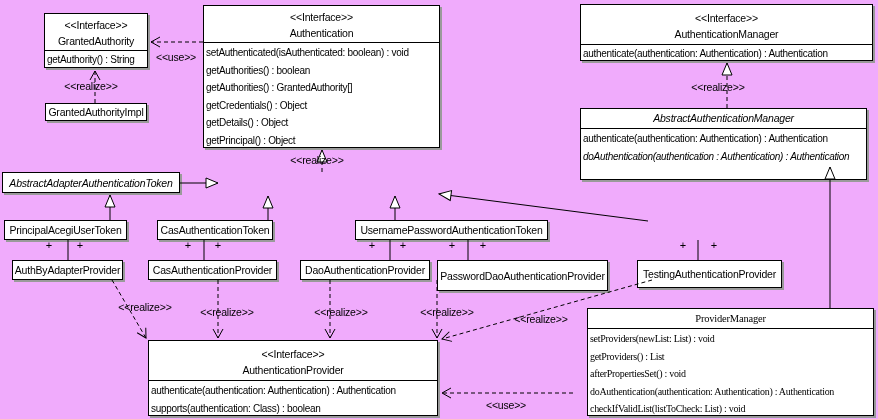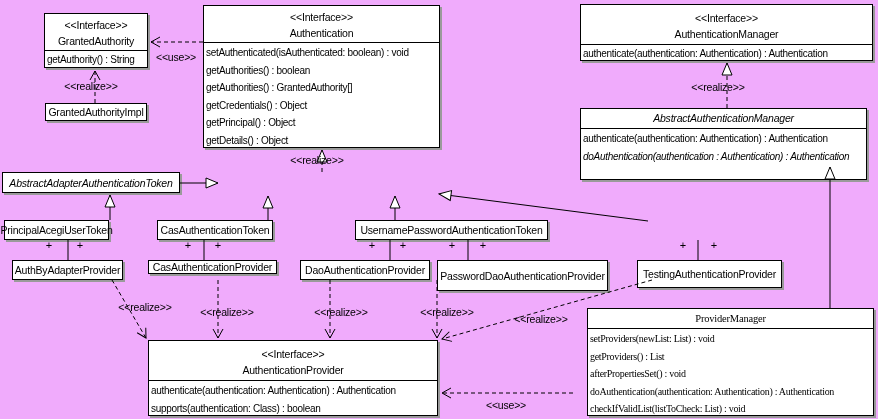--- a/index.html
+++ b/index.html
@@ -54,22 +54,22 @@
   <div class="box" style="left:203px;top:5px;width:237px;height:143px;">
     <div class="hdr" style="height:36px;">
       <div class="stereo">&lt;&lt;Interface&gt;&gt;</div>
       <div class="cname">Authentication</div>
     </div>
     <div class="methods lh176">
       <div class="m">setAuthenticated(isAuthenticated: boolean) : void</div>
       <div class="m">getAuthorities() : boolean</div>
       <div class="m">getAuthorities() : GrantedAuthority[]</div>
       <div class="m">getCredentials() : Object</div>
+      <div class="m">getDetails() : Object</div>
       <div class="m">getPrincipal() : Object</div>
-      <div class="m">getDetails() : Object</div>
     </div>
   </div>
 
   <div class="box" style="left:580px;top:4px;width:293px;height:57px;">
     <div class="hdr" style="height:39px;">
       <div class="stereo" style="padding-top:5px;">&lt;&lt;Interface&gt;&gt;</div>
       <div class="cname">AuthenticationManager</div>
     </div>
     <div class="methods lh16">
       <div class="m">authenticate(authentication: Authentication) : Authentication</div>
@@ -84,41 +84,41 @@
       <div class="m">authenticate(authentication: Authentication) : Authentication</div>
       <div class="m it">doAuthentication(authentication : Authentication) : Authentication</div>
     </div>
   </div>
 
   <div class="box single it" style="left:2px;top:172px;width:178px;height:21px;">
     <span>AbstractAdapterAuthenticationToken</span>
   </div>
 
 
-  <div class="box single" style="left:4px;top:220px;width:105px;height:20px;">
+  <div class="box single" style="left:4px;top:220px;width:123px;height:20px;">
     <span>PrincipalAcegiUserToken</span>
   </div>
 
   <div class="box single" style="left:157px;top:220px;width:116px;height:20px;">
     <span>CasAuthenticationToken</span>
   </div>
 
   <div class="box single" style="left:355px;top:220px;width:193px;height:20px;">
     <span>UsernamePasswordAuthenticationToken</span>
   </div>
 
   <div class="box single" style="left:637px;top:220px;width:133px;height:20px;margin-top:44px;">
     <span>TestingAuthenticationToken</span>
   </div>
 
   <div class="box single" style="left:12px;top:260px;width:111px;height:20px;">
     <span>AuthByAdapterProvider</span>
   </div>
 
-  <div class="box single" style="left:148px;top:260px;width:129px;height:14px;">
+  <div class="box single" style="left:148px;top:260px;width:129px;height:20px;">
     <span>CasAuthenticationProvider</span>
   </div>
 
   <div class="box single" style="left:300px;top:260px;width:130px;height:20px;">
     <span>DaoAuthenticationProvider</span>
   </div>
 
   <div class="box single" style="left:437px;top:260px;width:171px;height:31px;">
     <span>PasswordDaoAuthenticationProvider</span>
   </div>

